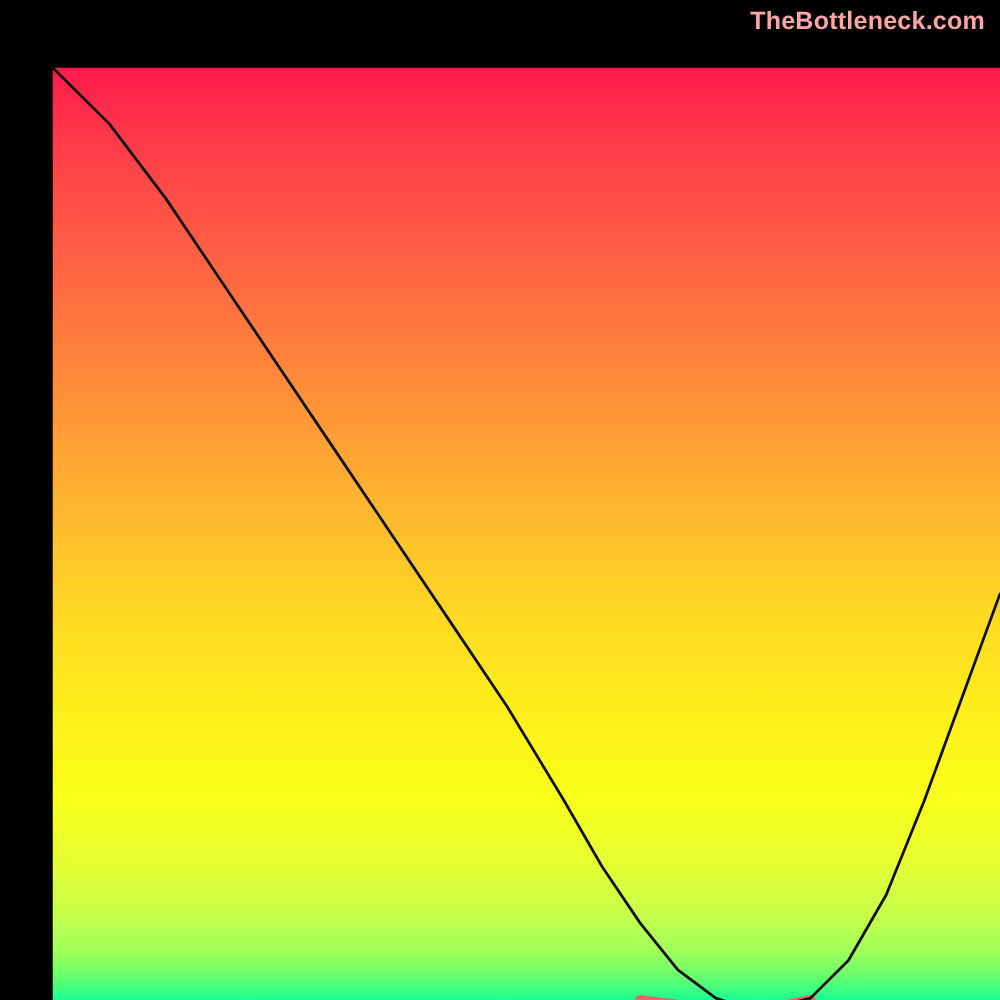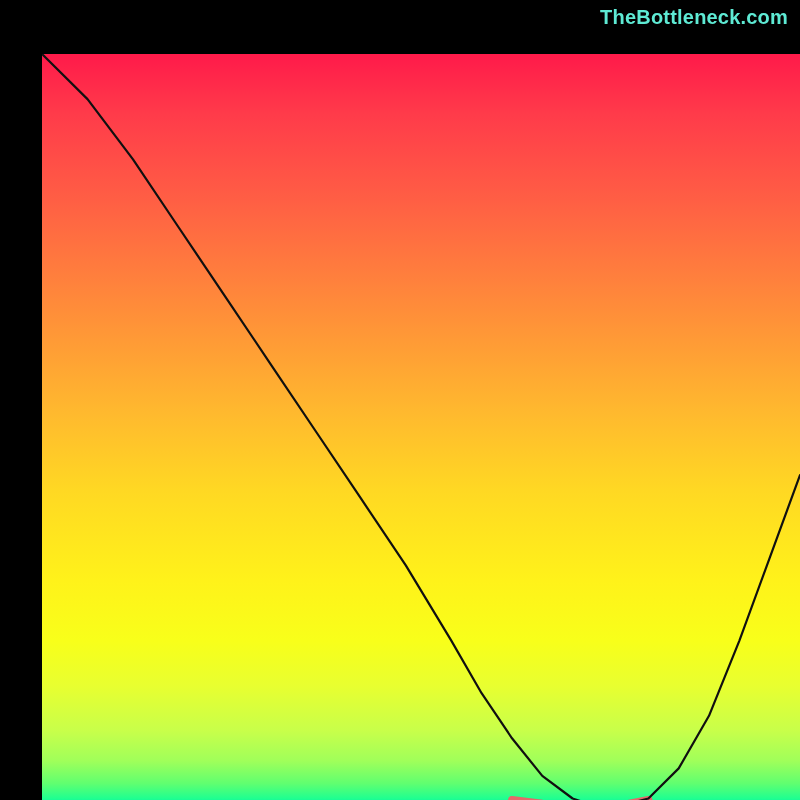--- a/index.html
+++ b/index.html
@@ -46,21 +46,21 @@
       #a0ff5a 94%,
       #60ff70 97%,
       #20ff90 99%,
       #00e8b0 100%
     );
   }
   .watermark {
     position: absolute;
     top: 6px;
     right: 12px;
-    color: #5eead4;
+    color: #fca5a5;
     font-size: 20px;
     font-weight: 600;
     letter-spacing: 0.2px;
     user-select: none;
   }
   svg.curve {
     position: absolute;
     inset: 0;
     width: 100%;
     height: 100%;

